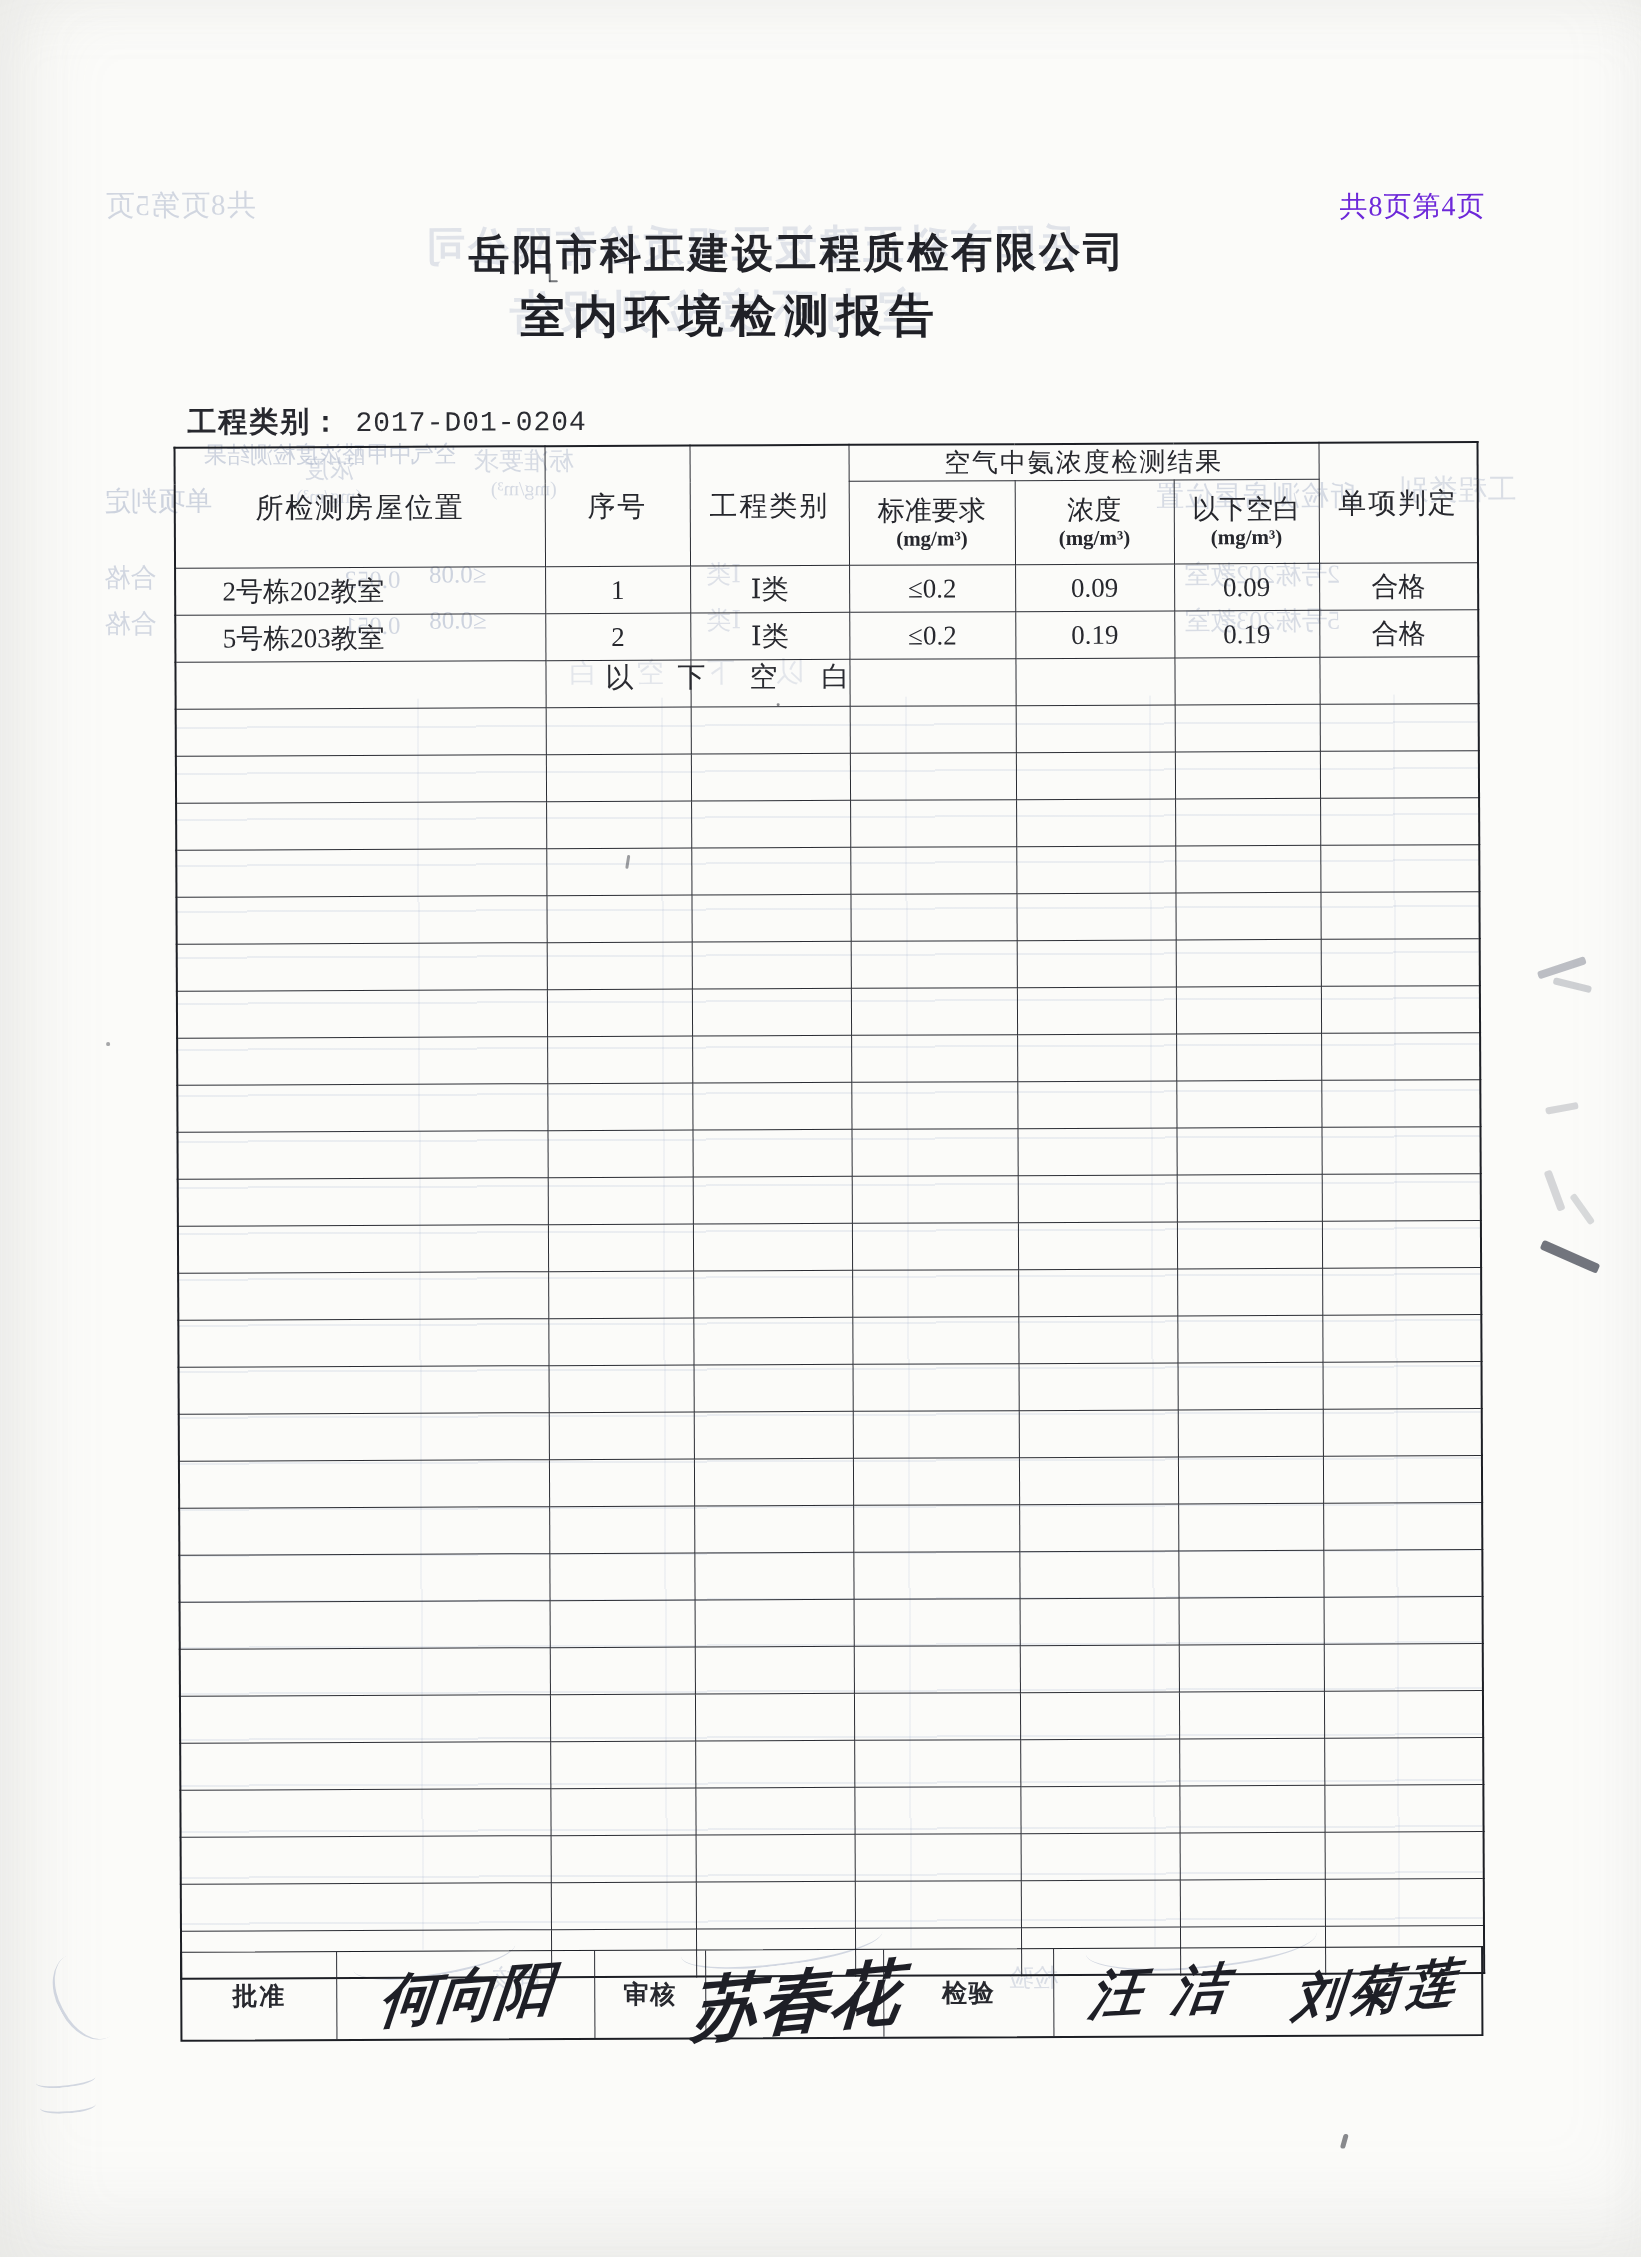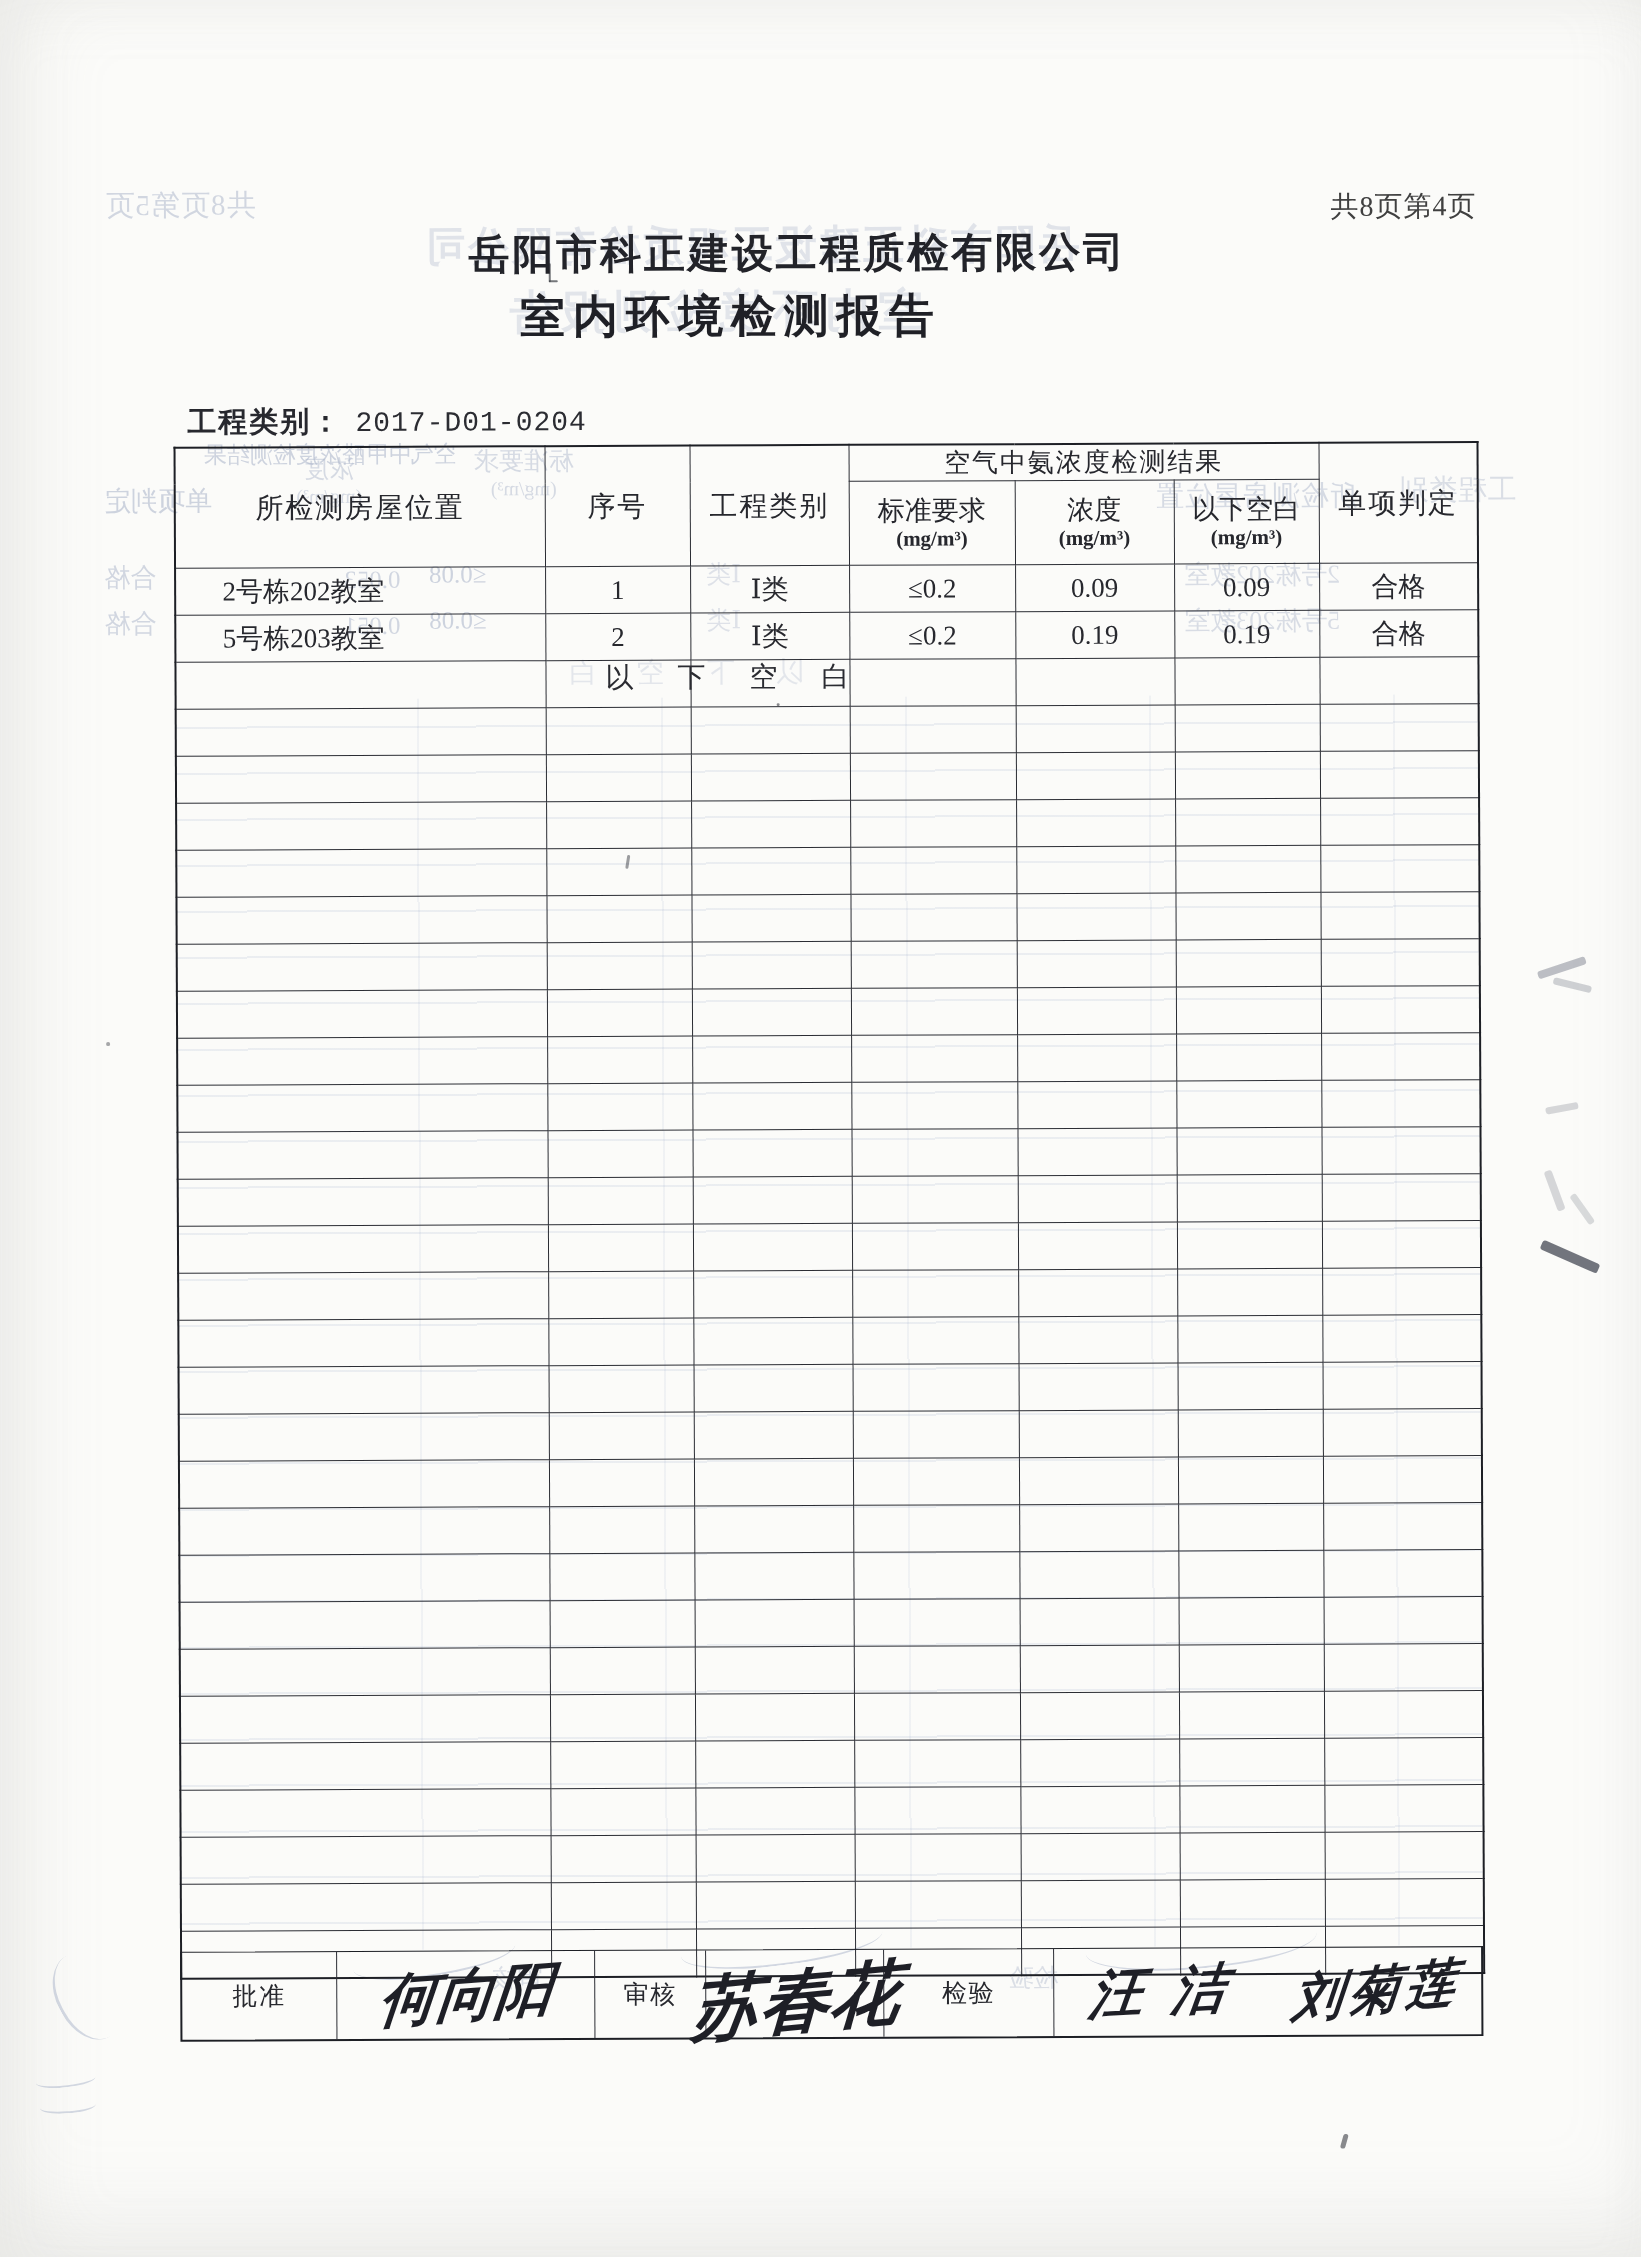--- a/index.html
+++ b/index.html
@@ -12,21 +12,21 @@
     font-family:"Liberation Serif","DejaVu Serif",serif;
     color:#26272d;
     box-shadow:inset 43px 0 68px rgba(175,175,170,0.10),
                inset 0 -48px 77px rgba(175,175,170,0.12),
                inset 0 24px 48px rgba(185,185,180,0.06);
   }
   .content{position:absolute;inset:0;transform:rotate(-0.25deg);transform-origin:50% 45%;}
   .abs{position:absolute;}
 
   
-  .page-indicator{left:1334px;top:190px;width:164px;font-size:28px;letter-spacing:1px;color:#404040;}
+  .page-indicator{left:1334px;top:190px;width:164px;font-size:28px;letter-spacing:1px;color:#6d28d9;text-align:center;}
   .company{left:463px;top:226px;width:676px;text-align:center;font-size:41px;font-weight:700;letter-spacing:2.9px;
            font-family:"Liberation Sans","DejaVu Sans",sans-serif;color:#222329;}
   .title{left:483px;top:286px;width:502px;text-align:center;font-size:45px;font-weight:700;letter-spacing:7.7px;
          font-family:"Liberation Sans","DejaVu Sans",sans-serif;color:#1f2026;}
   .report-no{left:190px;top:400px;display:flex;align-items:baseline;gap:13.5px;}
   .report-no .lbl{font-size:29px;font-weight:700;letter-spacing:1.9px;color:#27282e;}
   .report-no .val{font-size:28px;font-family:"Liberation Mono","DejaVu Sans Mono",monospace;letter-spacing:1px;color:#2b2c32;}
 
   
   table.report{position:absolute;left:176px;top:444px;width:1303px;border-collapse:collapse;table-layout:fixed;
@@ -46,21 +46,21 @@
   .bleed-grid{left:176px;top:697px;width:1303px;height:1251px;pointer-events:none;
     background:
       repeating-linear-gradient(to bottom, transparent 0 27px, rgba(125,145,185,0.13) 27px 29px, transparent 29px 46px),
       repeating-linear-gradient(to right, transparent 0 242px, rgba(125,145,185,0.09) 242px 244px);}
 
   
   .sig-row{left:176px;top:1949px;width:1303px;height:90px;border:2.9px solid #1d1f25;border-top-width:1.9px;
            display:flex;box-sizing:border-box;background:transparent;}
   .sig-cell{border-right:1.9px solid #2b2d34;display:flex;align-items:center;justify-content:center;position:relative;}
   .sig-cell:last-child{border-right:none;}
-  .sig-label{font-size:25px;font-weight:400;letter-spacing:1.9px;color:#27282e;}
+  .sig-label{font-size:25px;font-weight:700;letter-spacing:1.9px;color:#27282e;}
   .handwriting{font-family:"DejaVu Serif","Liberation Serif",serif;font-style:italic;font-weight:600;color:#1e1f26;
                white-space:nowrap;}
   .sig-he{font-size:58px;transform:rotate(-4deg) skewX(-10deg);}
   .sig-su{font-size:70px;transform:rotate(-5deg) skewX(-8deg) translateY(7.7px);}
   .sig-wang{font-size:54px;letter-spacing:29px;transform:rotate(-3deg) skewX(-10deg);padding-left:17.4px;}
   .sig-liu{font-size:51px;letter-spacing:5.8px;transform:rotate(-6deg) skewX(-12deg);}
 
   
   .bleed{color:#a9b3c9;pointer-events:none;}
   .mirror{transform:scaleX(-1);}

